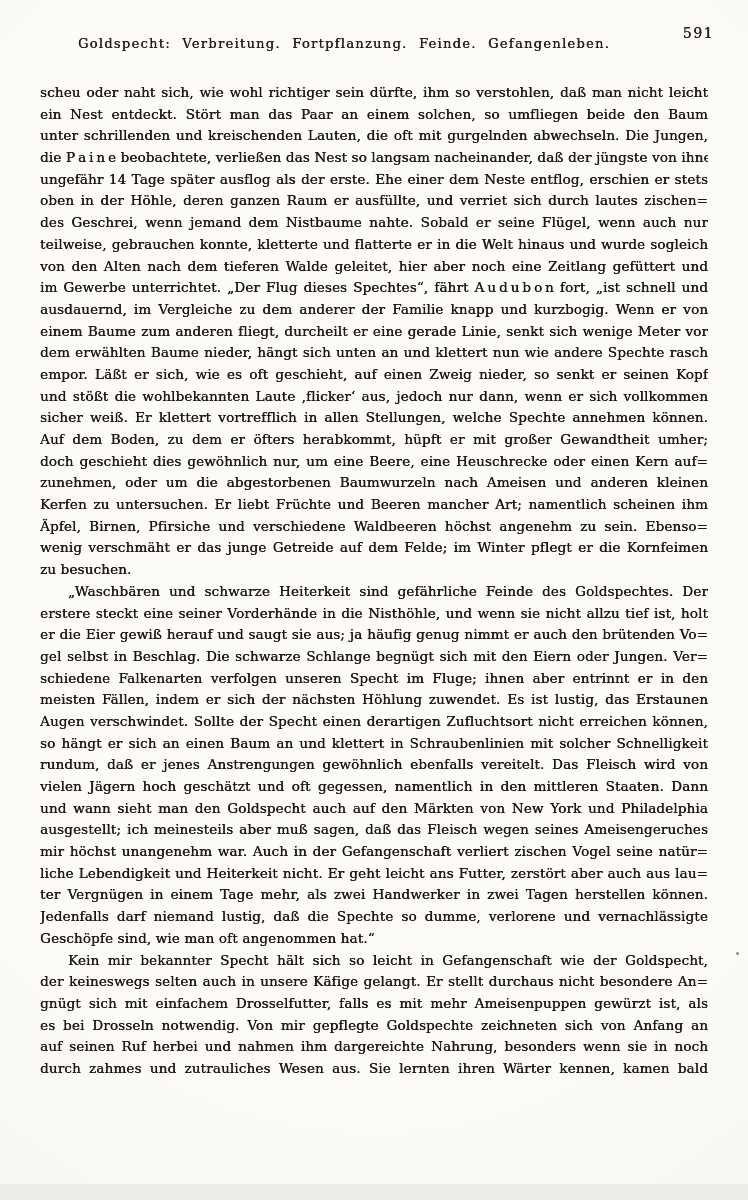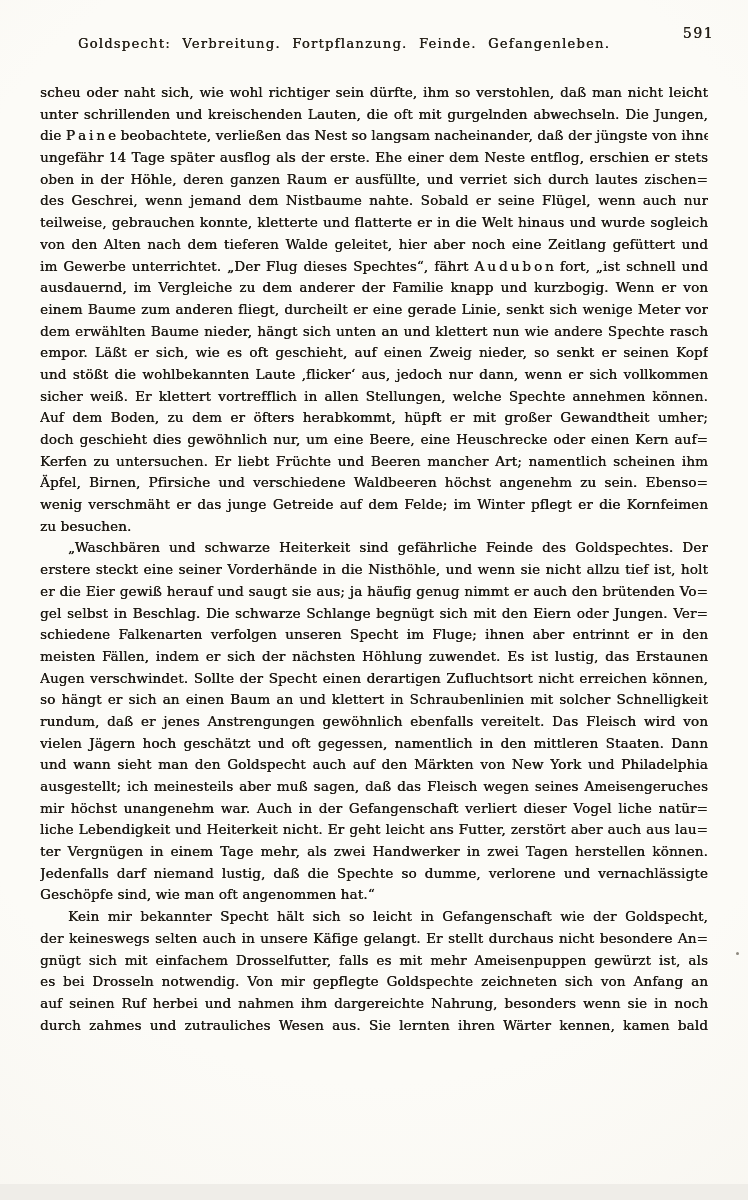--- a/index.html
+++ b/index.html
@@ -60,53 +60,55 @@
   }
 </style>
 </head>
 <body>
 
 <div class="page">
   <div class="running-header">Goldspecht: Verbreitung. Fortpflanzung. Feinde. Gefangenleben.</div>
   <div class="page-number">591</div>
   <div class="text-block">
       <div class="line">scheu oder naht sich, wie wohl richtiger sein dürfte, ihm so verstohlen, daß man nicht leicht</div>
+      <div class="line">ein Nest entdeckt.  Stört man das Paar an einem solchen, so umfliegen beide den Baum</div>
       <div class="line">unter schrillenden und kreischenden Lauten, die oft mit gurgelnden abwechseln.  Die Jungen,</div>
       <div class="line">die P a i n e beobachtete, verließen das Nest so langsam nacheinander, daß der jüngste von ihnen</div>
       <div class="line">ungefähr 14 Tage später ausflog als der erste.  Ehe einer dem Neste entflog, erschien er stets</div>
       <div class="line">oben in der Höhle, deren ganzen Raum er ausfüllte, und verriet sich durch lautes zischen=</div>
       <div class="line">des Geschrei, wenn jemand dem Nistbaume nahte.  Sobald er seine Flügel, wenn auch nur</div>
       <div class="line">teilweise, gebrauchen konnte, kletterte und flatterte er in die Welt hinaus und wurde sogleich</div>
       <div class="line">von den Alten nach dem tieferen Walde geleitet, hier aber noch eine Zeitlang gefüttert und</div>
       <div class="line">im Gewerbe unterrichtet.  „Der Flug dieses Spechtes“, fährt A u d u b o n fort, „ist schnell und</div>
       <div class="line">ausdauernd, im Vergleiche zu dem anderer der Familie knapp und kurzbogig.  Wenn er von</div>
       <div class="line">einem Baume zum anderen fliegt, durcheilt er eine gerade Linie, senkt sich wenige Meter vor</div>
       <div class="line">dem erwählten Baume nieder, hängt sich unten an und klettert nun wie andere Spechte rasch</div>
       <div class="line">empor.  Läßt er sich, wie es oft geschieht, auf einen Zweig nieder, so senkt er seinen Kopf</div>
       <div class="line">und stößt die wohlbekannten Laute ‚flicker‘ aus, jedoch nur dann, wenn er sich vollkommen</div>
       <div class="line">sicher weiß.  Er klettert vortrefflich in allen Stellungen, welche Spechte annehmen können.</div>
       <div class="line">Auf dem Boden, zu dem er öfters herabkommt, hüpft er mit großer Gewandtheit umher;</div>
       <div class="line">doch geschieht dies gewöhnlich nur, um eine Beere, eine Heuschrecke oder einen Kern auf=</div>
+      <div class="line">zunehmen, oder um die abgestorbenen Baumwurzeln nach Ameisen und anderen kleinen</div>
       <div class="line">Kerfen zu untersuchen.  Er liebt Früchte und Beeren mancher Art; namentlich scheinen ihm</div>
       <div class="line">Äpfel, Birnen, Pfirsiche und verschiedene Waldbeeren höchst angenehm zu sein.  Ebenso=</div>
       <div class="line">wenig verschmäht er das junge Getreide auf dem Felde; im Winter pflegt er die Kornfeimen</div>
       <div class="line endline">zu besuchen.</div>
       <div class="line indent">„Waschbären und schwarze Heiterkeit sind gefährliche Feinde des Goldspechtes.  Der</div>
       <div class="line">erstere steckt eine seiner Vorderhände in die Nisthöhle, und wenn sie nicht allzu tief ist, holt</div>
       <div class="line">er die Eier gewiß herauf und saugt sie aus; ja häufig genug nimmt er auch den brütenden Vo=</div>
       <div class="line">gel selbst in Beschlag.  Die schwarze Schlange begnügt sich mit den Eiern oder Jungen.  Ver=</div>
       <div class="line">schiedene Falkenarten verfolgen unseren Specht im Fluge; ihnen aber entrinnt er in den</div>
       <div class="line">meisten Fällen, indem er sich der nächsten Höhlung zuwendet.  Es ist lustig, das Erstaunen</div>
       <div class="line">Augen verschwindet.  Sollte der Specht einen derartigen Zufluchtsort nicht erreichen können,</div>
       <div class="line">so hängt er sich an einen Baum an und klettert in Schraubenlinien mit solcher Schnelligkeit</div>
       <div class="line">rundum, daß er jenes Anstrengungen gewöhnlich ebenfalls vereitelt.  Das Fleisch wird von</div>
       <div class="line">vielen Jägern hoch geschätzt und oft gegessen, namentlich in den mittleren Staaten.  Dann</div>
       <div class="line">und wann sieht man den Goldspecht auch auf den Märkten von New York und Philadelphia</div>
       <div class="line">ausgestellt; ich meinesteils aber muß sagen, daß das Fleisch wegen seines Ameisengeruches</div>
-      <div class="line">mir höchst unangenehm war.  Auch in der Gefangenschaft verliert dieser Vogel liche natür=</div>
+      <div class="line">mir höchst unangenehm war.  Auch in der Gefangenschaft verliert zischen Vogel seine natür=</div>
       <div class="line">liche Lebendigkeit und Heiterkeit nicht.  Er geht leicht ans Futter, zerstört aber auch aus lau=</div>
       <div class="line">ter Vergnügen in einem Tage mehr, als zwei Handwerker in zwei Tagen herstellen können.</div>
       <div class="line">Jedenfalls darf niemand lustig, daß die Spechte so dumme, verlorene und vernachlässigte</div>
       <div class="line endline">Geschöpfe sind, wie man oft angenommen hat.“</div>
       <div class="line indent">Kein mir bekannter Specht hält sich so leicht in Gefangenschaft wie der Goldspecht,</div>
       <div class="line">der keineswegs selten auch in unsere Käfige gelangt.  Er stellt durchaus nicht besondere An=</div>
       <div class="line">gnügt sich mit einfachem Drosselfutter, falls es mit mehr Ameisenpuppen gewürzt ist, als</div>
       <div class="line">es bei Drosseln notwendig.  Von mir gepflegte Goldspechte zeichneten sich von Anfang an</div>
       <div class="line">auf seinen Ruf herbei und nahmen ihm dargereichte Nahrung, besonders wenn sie in noch</div>
       <div class="line">durch zahmes und zutrauliches Wesen aus.  Sie lernten ihren Wärter kennen, kamen bald</div>

